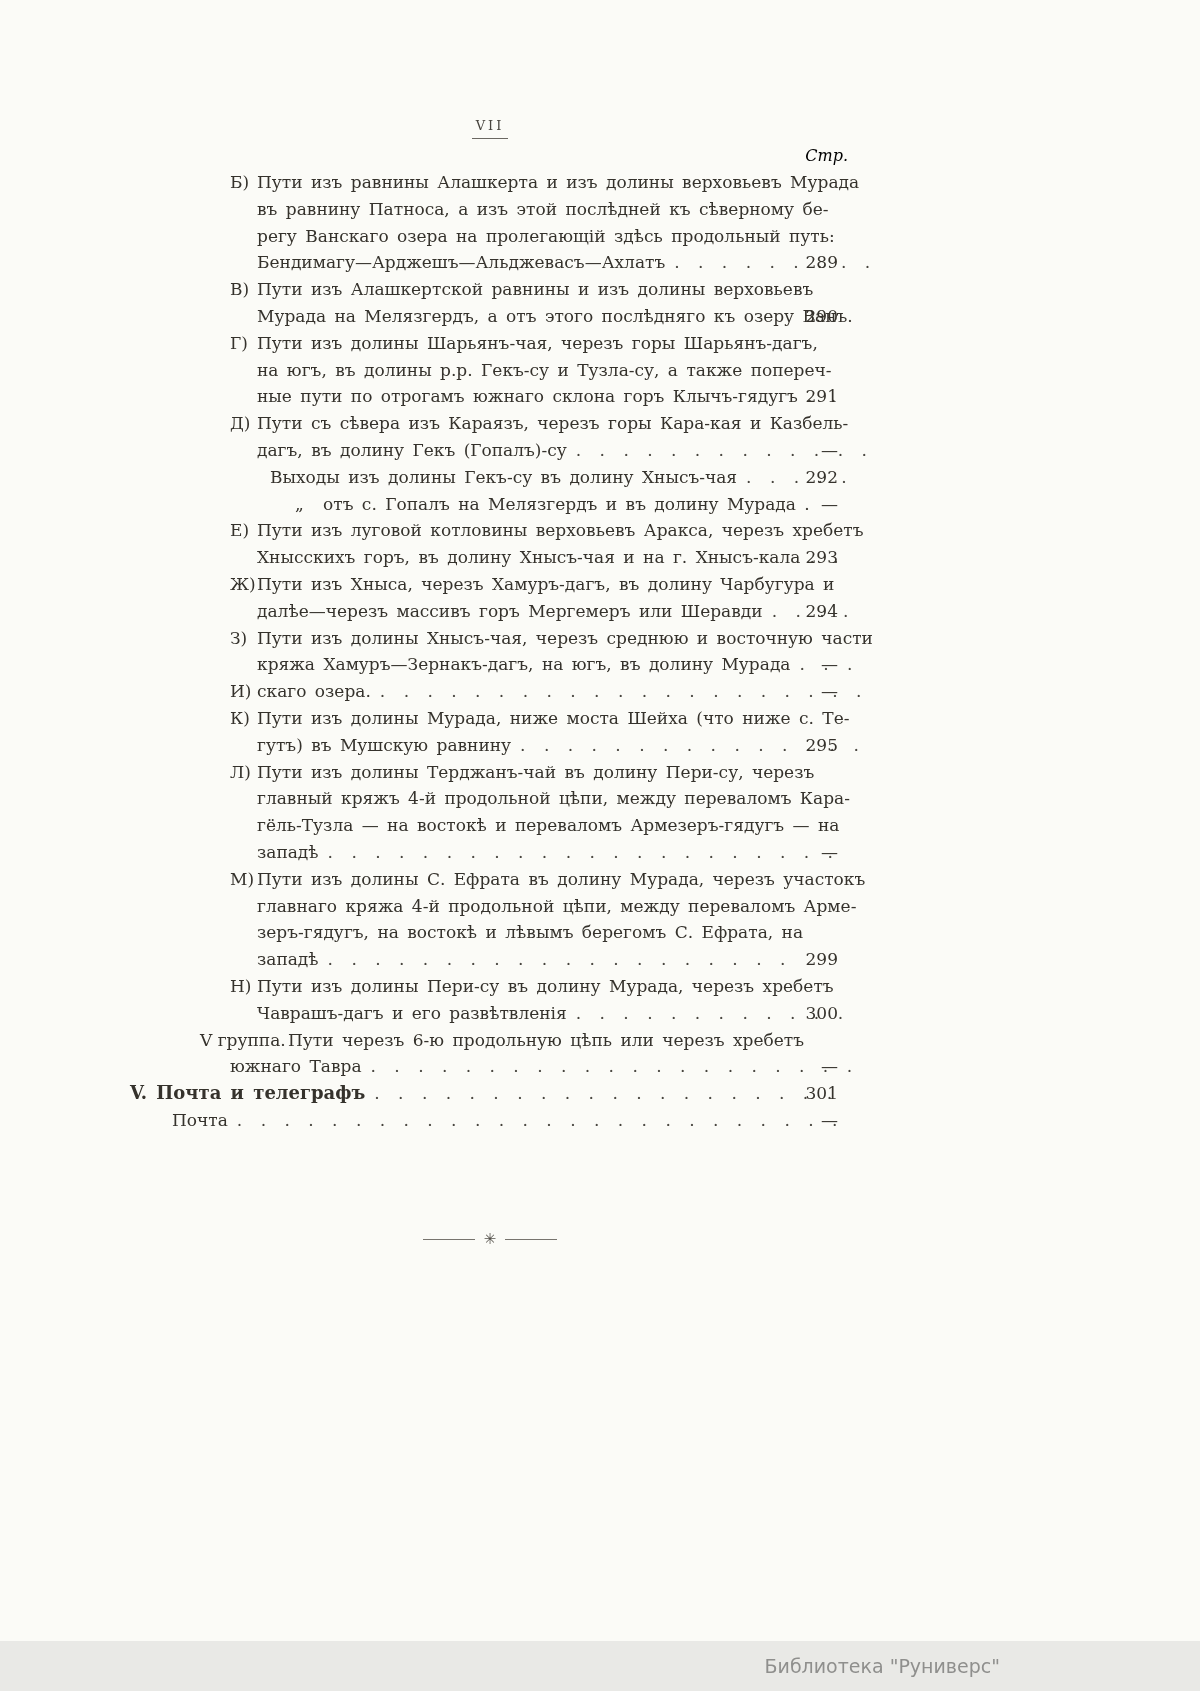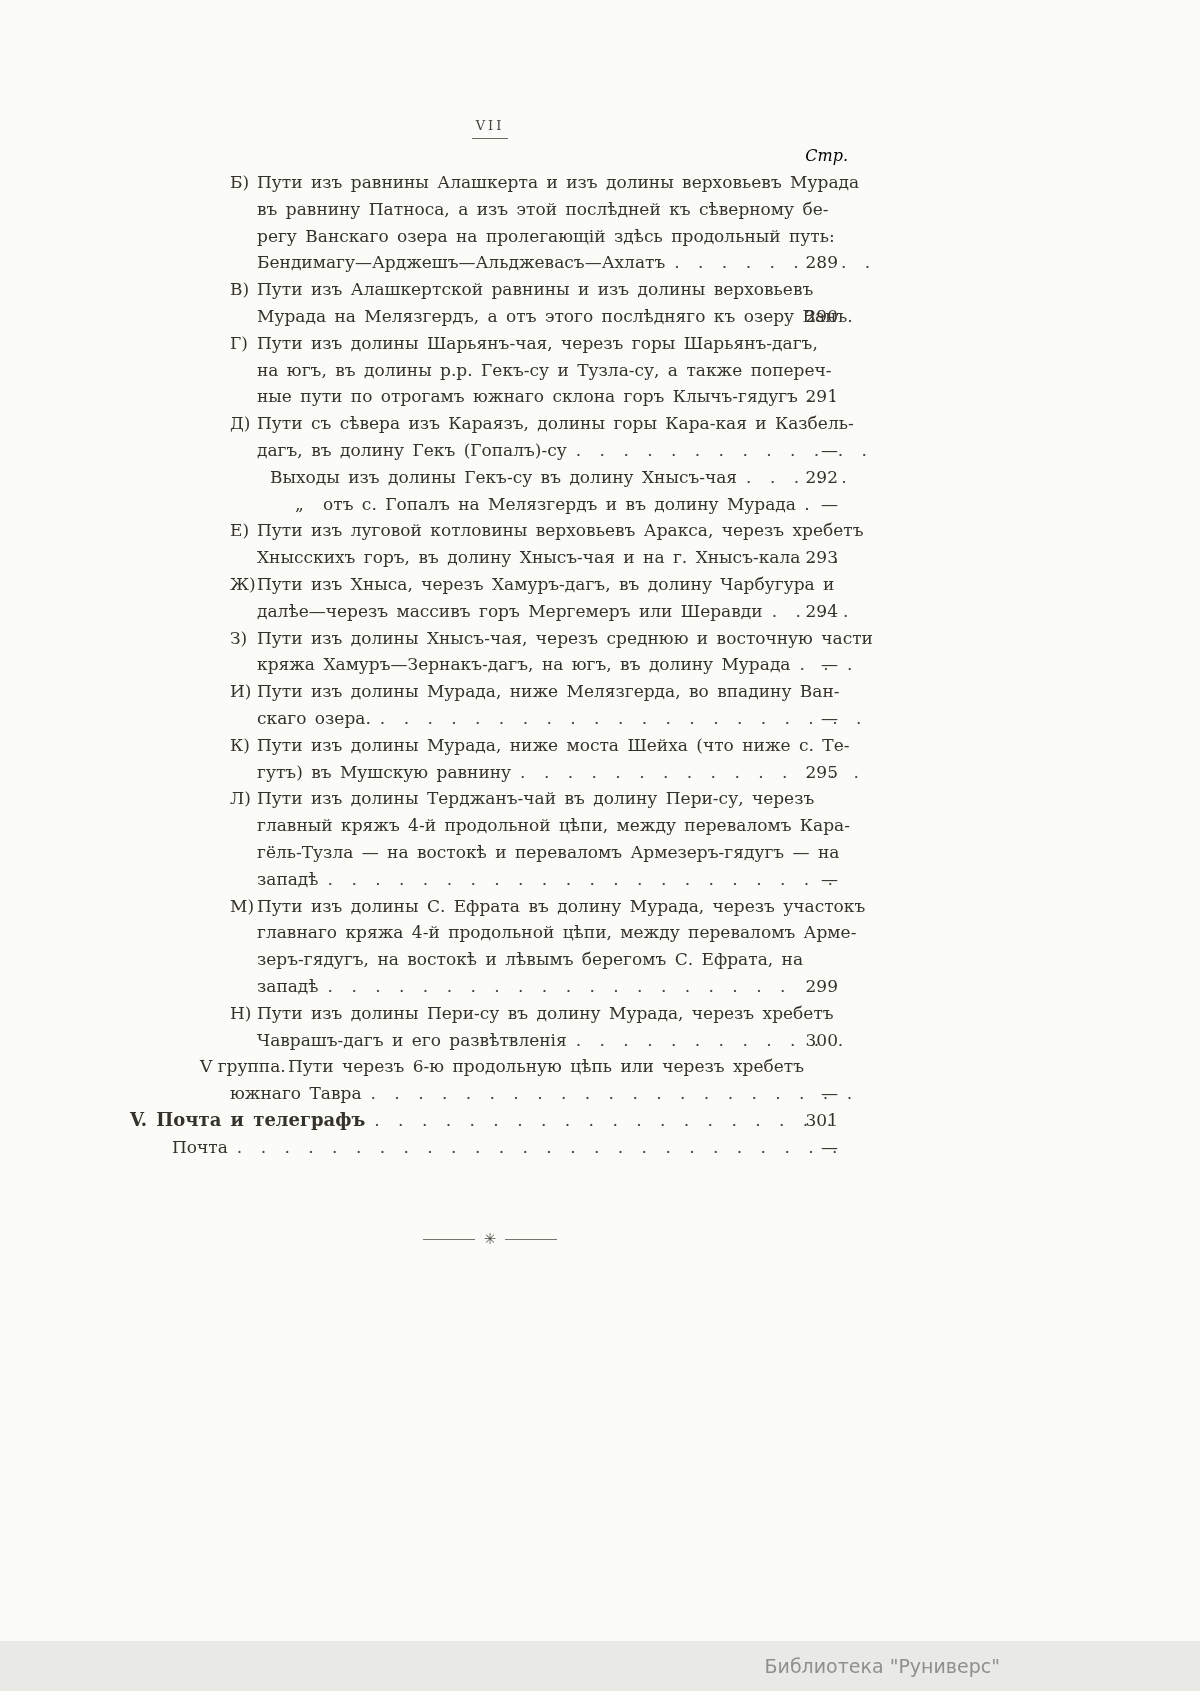--- a/index.html
+++ b/index.html
@@ -90,21 +90,21 @@
     <div class="entry e-item">
       <div class="line first"><span class="lbl">В)</span><span class="txt">Пути изъ Алашкертской равнины и изъ долины верховьевъ</span></div>
       <div class="line"><span class="txt">Мурада на Мелязгердъ, а отъ этого послѣдняго къ озеру Ванъ.</span><span class="pg">290</span></div>
     </div>
     <div class="entry e-item">
       <div class="line first"><span class="lbl">Г)</span><span class="txt">Пути изъ долины Шарьянъ-чая, черезъ горы Шарьянъ-дагъ,</span></div>
       <div class="line"><span class="txt">на югъ, въ долины р.р. Гекъ-су и Тузла-су, а также попереч-</span></div>
       <div class="line"><span class="txt">ные пути по отрогамъ южнаго склона горъ Клычъ-гядугъ</span><span class="leader">. .</span><span class="pg">291</span></div>
     </div>
     <div class="entry e-item">
-      <div class="line first"><span class="lbl">Д)</span><span class="txt">Пути съ сѣвера изъ Караязъ, долины горы Кара-кая и Казбель-</span></div>
+      <div class="line first"><span class="lbl">Д)</span><span class="txt">Пути съ сѣвера изъ Караязъ, черезъ горы Кара-кая и Казбель-</span></div>
       <div class="line"><span class="txt">дагъ, въ долину Гекъ (Гопалъ)-су</span><span class="leader">. . . . . . . . . . . . .</span><span class="pg">—</span></div>
     </div>
     <div class="entry e-sub">
       <div class="line first"><span class="txt">Выходы изъ долины Гекъ-су въ долину Хнысъ-чая</span><span class="leader">. . . . .</span><span class="pg">292</span></div>
     </div>
     <div class="entry e-sub2">
       <div class="line first"><span class="lbl">„</span><span class="txt">отъ с. Гопалъ на Мелязгердъ и въ долину Мурада .</span><span class="pg">—</span></div>
     </div>
     <div class="entry e-item">
       <div class="line first"><span class="lbl">Е)</span><span class="txt">Пути изъ луговой котловины верховьевъ Аракса, черезъ хребетъ</span></div>
@@ -112,21 +112,21 @@
     </div>
     <div class="entry e-item">
       <div class="line first"><span class="lbl">Ж)</span><span class="txt">Пути изъ Хныса, черезъ Хамуръ-дагъ, въ долину Чарбугура и</span></div>
       <div class="line"><span class="txt">далѣе—черезъ массивъ горъ Мергемеръ или Шеравди</span><span class="leader">. . . .</span><span class="pg">294</span></div>
     </div>
     <div class="entry e-item">
       <div class="line first"><span class="lbl">З)</span><span class="txt">Пути изъ долины Хнысъ-чая, черезъ среднюю и восточную части</span></div>
       <div class="line"><span class="txt">кряжа Хамуръ—Зернакъ-дагъ, на югъ, въ долину Мурада</span><span class="leader">. . .</span><span class="pg">—</span></div>
     </div>
     <div class="entry e-item">
-      <div class="line first"><span class="lbl">И)</span><span class="txt">Пути изъ долины Мурада, ниже Мелязгерда, во впадину Ван-</span></div>
+      <div class="line first"><span class="lbl">И)</span></div>
       <div class="line"><span class="txt">скаго озера.</span><span class="leader">. . . . . . . . . . . . . . . . . . . . .</span><span class="pg">—</span></div>
     </div>
     <div class="entry e-item">
       <div class="line first"><span class="lbl">К)</span><span class="txt">Пути изъ долины Мурада, ниже моста Шейха (что ниже с. Те-</span></div>
       <div class="line"><span class="txt">гутъ) въ Мушскую равнину</span><span class="leader">. . . . . . . . . . . . . . .</span><span class="pg">295</span></div>
     </div>
     <div class="entry e-item">
       <div class="line first"><span class="lbl">Л)</span><span class="txt">Пути изъ долины Терджанъ-чай въ долину Пери-су, черезъ</span></div>
       <div class="line"><span class="txt">главный кряжъ 4-й продольной цѣпи, между переваломъ Кара-</span></div>
       <div class="line"><span class="txt">гёль-Тузла — на востокѣ и переваломъ Армезеръ-гядугъ — на</span></div>

